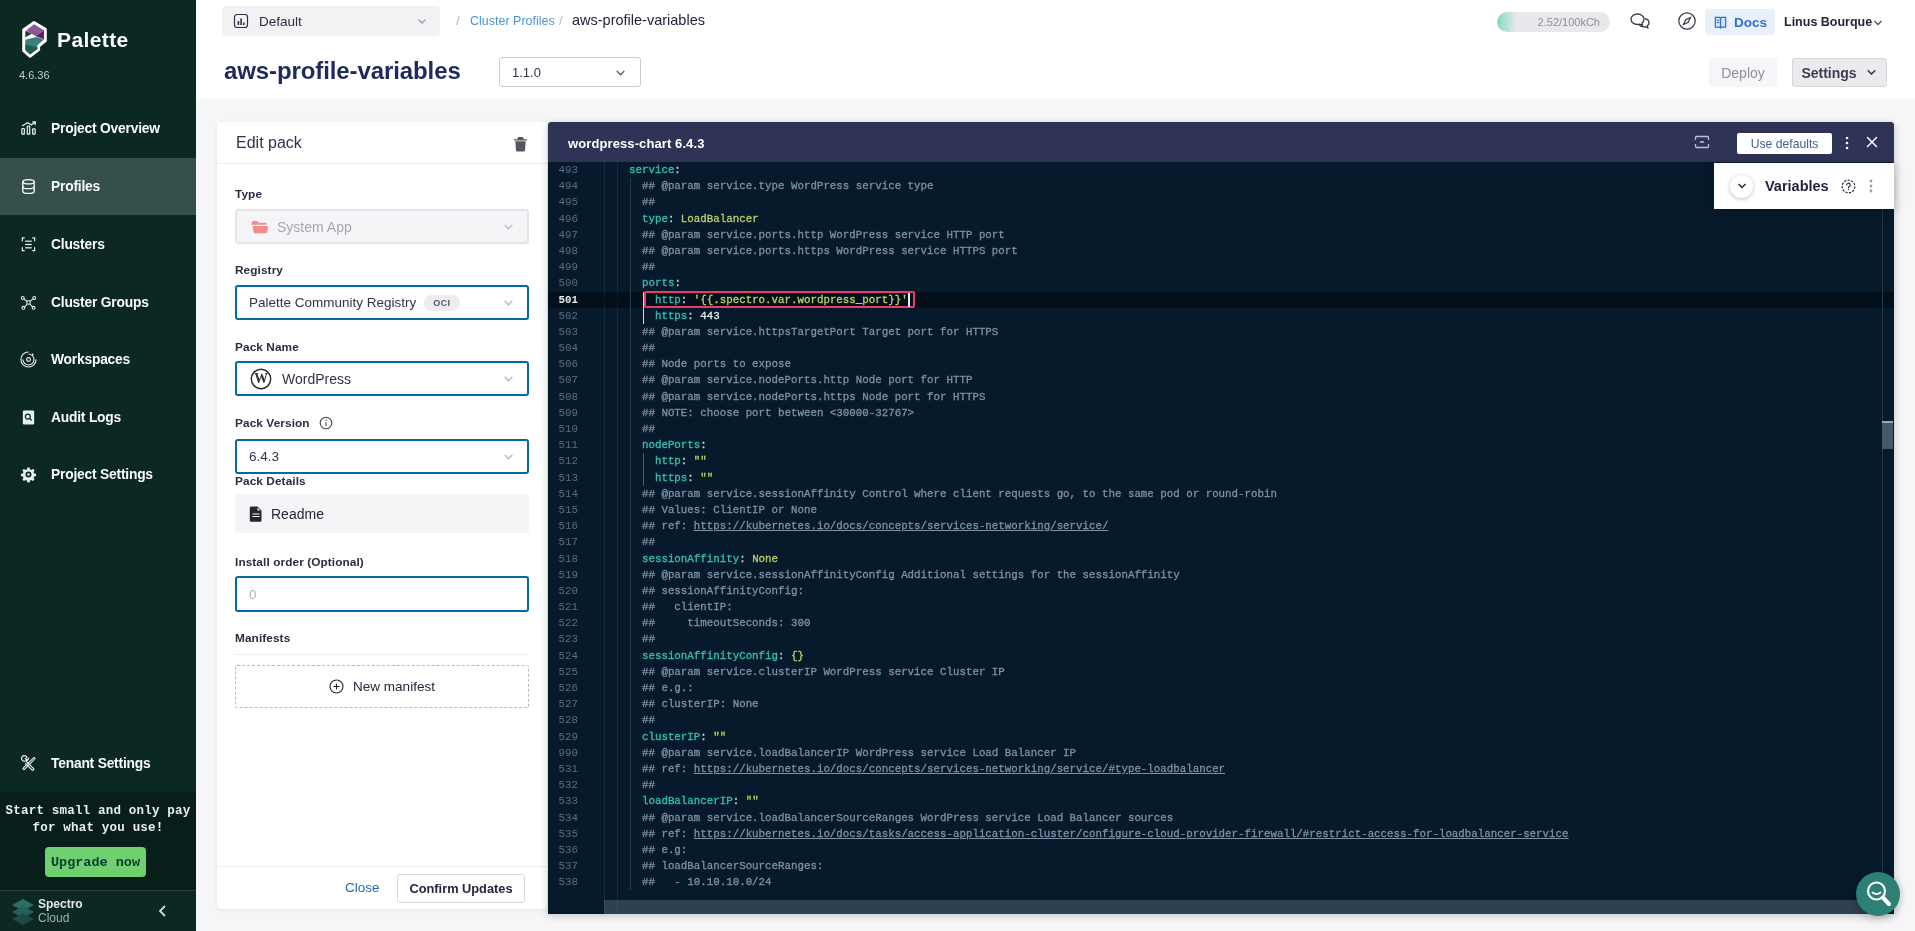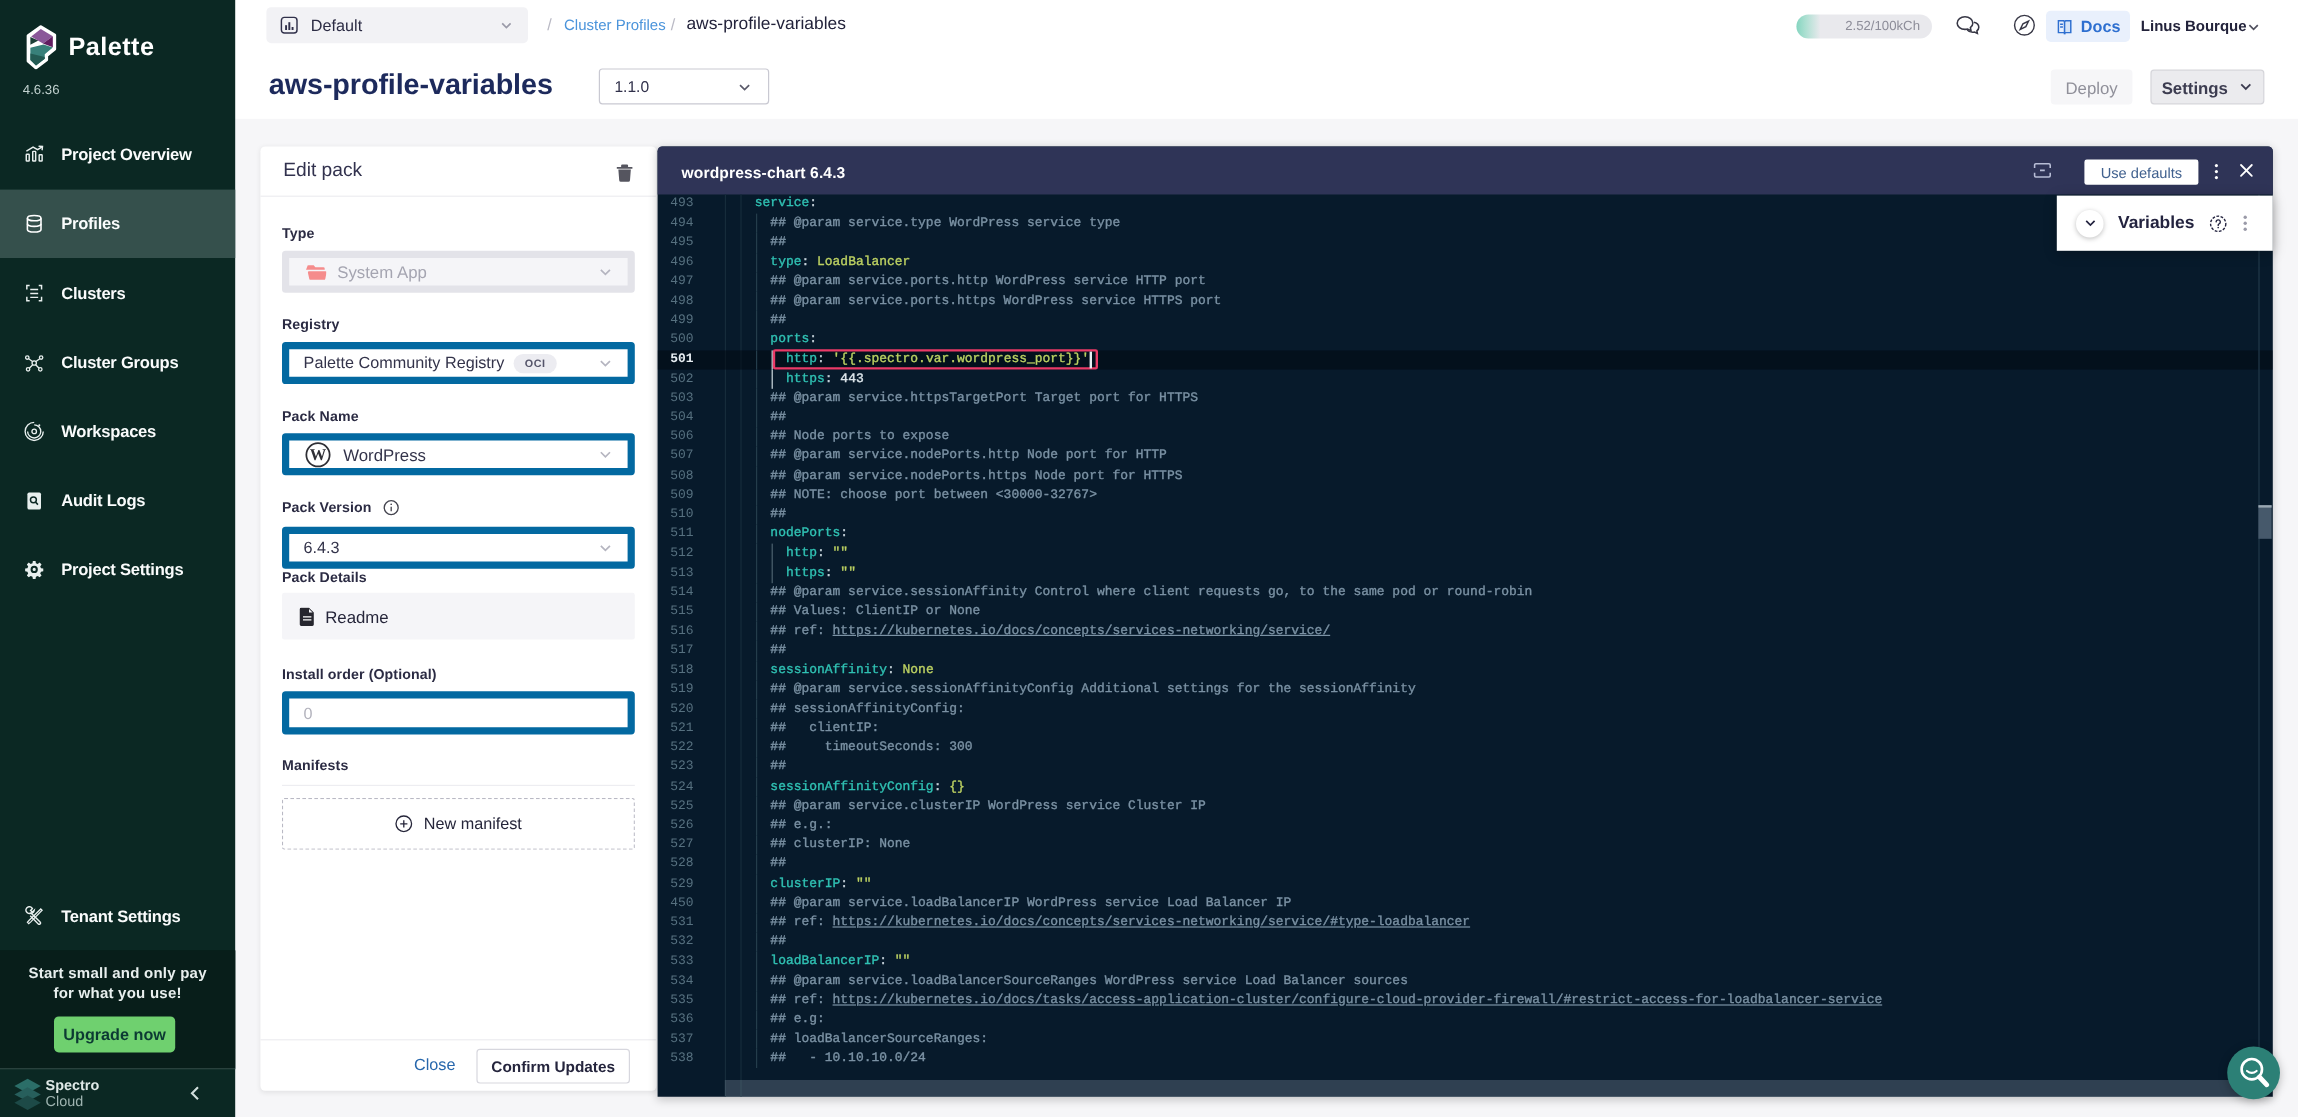--- a/index.html
+++ b/index.html
@@ -8,21 +8,21 @@
 
 
 #sidebar { position:absolute; left:0; top:0; width:196px; height:931px; background:#0b2823; color:#fff; z-index:5; }
 .logo { position:absolute; left:21px; top:20px; }
 .logotext { position:absolute; left:57px; top:28px; font-size:21px; font-weight:600; letter-spacing:.4px; color:#fff; }
 .ver { position:absolute; left:19px; top:69px; font-size:11px; color:#c2d2cf; }
 .navitem { position:absolute; left:0; width:196px; height:57px; display:flex; align-items:center; }
 .navitem .ico { width:17px; height:17px; margin-left:20px; flex:none; }
 .navitem .lbl { margin-left:14px; font-size:13.8px; font-weight:600; color:#fafcfc; letter-spacing:-0.2px; }
 .navitem.active { background:#35504c; }
-#promo { position:absolute; left:0; top:792px; width:196px; height:98px; background:#081e1a; }
+#promo { position:absolute; left:0; top:792px; width:196px; height:98px; background:#081e1a;font-family:Liberation Mono, monospace; }
 #promo .ptxt { margin-top:11px; text-align:center; font-size:12.5px; line-height:16.5px; color:#e8efee; font-weight:600; letter-spacing:.2px;}
 #upgrade { position:absolute; left:45px; top:55px; width:101px; height:30px; background:#6fd06f; border-radius:4px; color:#0c3a33; font-size:13.5px; font-weight:600; display:flex; align-items:center; justify-content:center; }
 #sfooter { position:absolute; left:0; top:890px; width:196px; height:41px; border-top:1px solid #29413d; }
 
 
 #topwhite { position:absolute; left:196px; top:0; width:1719px; height:99px; background:#fff; }
 #projsel { position:absolute; left:26px; top:6px; width:218px; height:30px; background:#f2f2f5; border-radius:4px; display:flex; align-items:center; }
 #projsel .txt { font-size:13.5px; color:#2c2c44; margin-left:10px; }
 .crumb { position:absolute; top:13px; font-size:13.5px; }
 #pagehead { position:absolute; left:28px; top:57px; font-size:24px; font-weight:700; color:#1d2a5c; letter-spacing:-0.1px; }
@@ -34,21 +34,21 @@
 .btn { position:absolute; top:58px; height:29px; border-radius:3px; font-size:14px; display:flex; align-items:center; justify-content:center; }
 #deploy { left:1513px; width:68px; background:#f6f6f8; color:#90909a; }
 #settings { left:1596px; width:95px; background:#ebebee; border:1px solid #d5d5da; color:#3c3c50; font-weight:600; }
 
 
 #editpack { position:absolute; left:217px; top:122px; width:330px; height:787px; background:#fff; border-radius:4px; box-shadow:0 1px 4px rgba(0,0,0,.08); }
 #ep-head { position:absolute; left:0; top:0; width:100%; height:42px; border-bottom:1px solid #ededf1; }
 #ep-head .t { position:absolute; left:19px; top:12px; font-size:16px; color:#32324e; }
 #ep-body { position:absolute; left:18px; top:42px; width:294px; }
 .flabel { font-size:11.8px; font-weight:700; color:#2b2b43; letter-spacing:.1px; height:14px; line-height:14px; }
-.fsel { width:294px; height:35px; border:6px solid #0369a1; border-radius:3px; background:#fff; display:flex; align-items:center; position:relative; }
+.fsel { width:294px; height:35px; border:2px solid #0369a1; border-radius:3px; background:#fff; display:flex; align-items:center; position:relative; }
 .fsel.dis { background:#f5f5f8; border-color:#e3e3e9; }
 .fsel .chev { position:absolute; right:12px; }
 .ptab { width:294px; height:39px; display:flex; align-items:center; background:#f5f5f8; border-radius:2px; }
 .ptab.sel { background:#e7eef9; border-left:3px solid #2264ab; }
 #ep-foot { position:absolute; left:0; bottom:0; width:100%; height:43px; border-top:1px solid #ededf1; }
 #close { position:absolute; left:128px; top:13px; color:#2767ac; font-size:13.5px; font-weight:400; }
 #confirm { position:absolute; right:22px; top:7px; width:128px; height:29px; border:1px solid #d7d7de; border-radius:3px; background:#fff; font-size:12.8px; font-weight:700; color:#25253d; display:flex; align-items:center; justify-content:center; }
 
 
 #editor { position:absolute; left:548px; top:122px; width:1346px; height:792px; background:#071a2b; z-index:4; border-radius:4px 4px 0 0; box-shadow:0 2px 8px rgba(0,0,0,.2); }
@@ -379,21 +379,21 @@
 <div class="row"><span class="num">520</span><i class="ig" style="left:81.5px"></i><span class="cl"><span class="c">  ## sessionAffinityConfig:</span></span></div>
 <div class="row"><span class="num">521</span><i class="ig" style="left:81.5px"></i><span class="cl"><span class="c">  ##   clientIP:</span></span></div>
 <div class="row"><span class="num">522</span><i class="ig" style="left:81.5px"></i><span class="cl"><span class="c">  ##     timeoutSeconds: 300</span></span></div>
 <div class="row"><span class="num">523</span><i class="ig" style="left:81.5px"></i><span class="cl"><span class="c">  ##</span></span></div>
 <div class="row"><span class="num">524</span><i class="ig" style="left:81.5px"></i><span class="cl">  <span class="k">sessionAffinityConfig</span><span class="pn">:</span> <span class="v">{}</span></span></div>
 <div class="row"><span class="num">525</span><i class="ig" style="left:81.5px"></i><span class="cl"><span class="c">  ## @param service.clusterIP WordPress service Cluster IP</span></span></div>
 <div class="row"><span class="num">526</span><i class="ig" style="left:81.5px"></i><span class="cl"><span class="c">  ## e.g.:</span></span></div>
 <div class="row"><span class="num">527</span><i class="ig" style="left:81.5px"></i><span class="cl"><span class="c">  ## clusterIP: None</span></span></div>
 <div class="row"><span class="num">528</span><i class="ig" style="left:81.5px"></i><span class="cl"><span class="c">  ##</span></span></div>
 <div class="row"><span class="num">529</span><i class="ig" style="left:81.5px"></i><span class="cl">  <span class="k">clusterIP</span><span class="pn">:</span> <span class="v">""</span></span></div>
-<div class="row"><span class="num">450</span><i class="ig" style="left:81.5px"></i><span class="cl"><span class="c">  ## @param service.loadBalancerIP WordPress service Load Balancer IP</span></span></div>
+<div class="row"><span class="num">990</span><i class="ig" style="left:81.5px"></i><span class="cl"><span class="c">  ## @param service.loadBalancerIP WordPress service Load Balancer IP</span></span></div>
 <div class="row"><span class="num">531</span><i class="ig" style="left:81.5px"></i><span class="cl"><span class="c">  ## ref: </span><span class="c" style="text-decoration:underline">https://kubernetes.io/docs/concepts/services-networking/service/#type-loadbalancer</span></span></div>
 <div class="row"><span class="num">532</span><i class="ig" style="left:81.5px"></i><span class="cl"><span class="c">  ##</span></span></div>
 <div class="row"><span class="num">533</span><i class="ig" style="left:81.5px"></i><span class="cl">  <span class="k">loadBalancerIP</span><span class="pn">:</span> <span class="v">""</span></span></div>
 <div class="row"><span class="num">534</span><i class="ig" style="left:81.5px"></i><span class="cl"><span class="c">  ## @param service.loadBalancerSourceRanges WordPress service Load Balancer sources</span></span></div>
 <div class="row"><span class="num">535</span><i class="ig" style="left:81.5px"></i><span class="cl"><span class="c">  ## ref: </span><span class="c" style="text-decoration:underline">https://kubernetes.io/docs/tasks/access-application-cluster/configure-cloud-provider-firewall/#restrict-access-for-loadbalancer-service</span></span></div>
 <div class="row"><span class="num">536</span><i class="ig" style="left:81.5px"></i><span class="cl"><span class="c">  ## e.g:</span></span></div>
 <div class="row"><span class="num">537</span><i class="ig" style="left:81.5px"></i><span class="cl"><span class="c">  ## loadBalancerSourceRanges:</span></span></div>
 <div class="row"><span class="num">538</span><i class="ig" style="left:81.5px"></i><span class="cl"><span class="c">  ##   - 10.10.10.0/24</span></span></div>
 </div>
   <div id="vscroll"></div>

